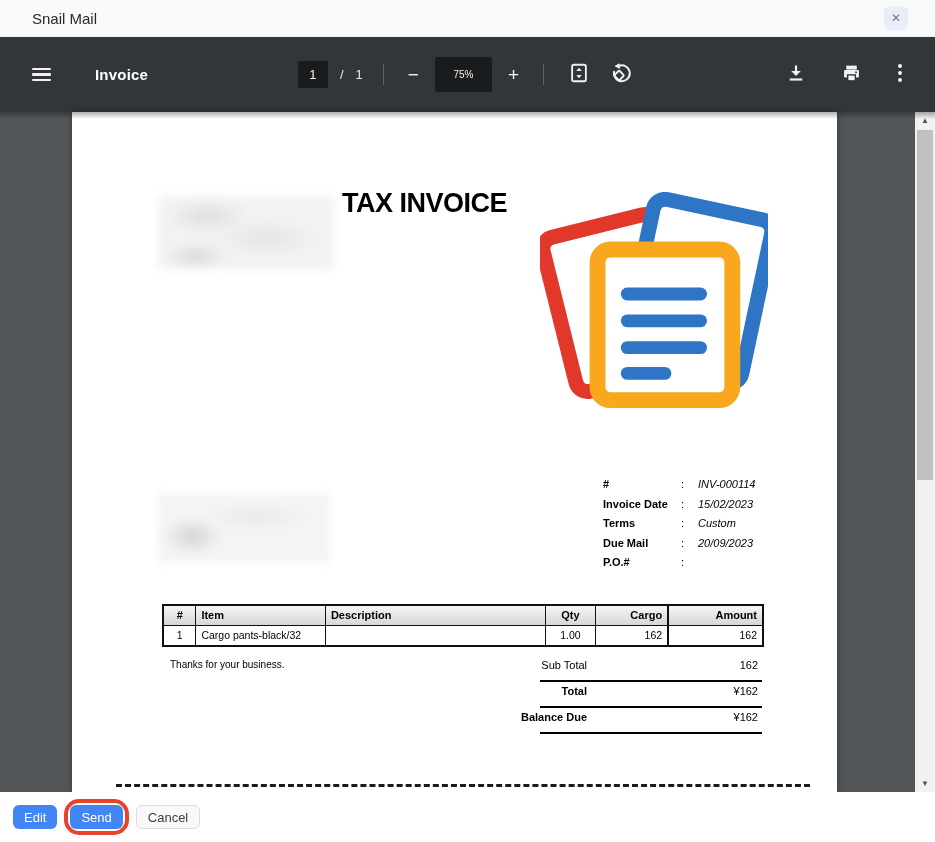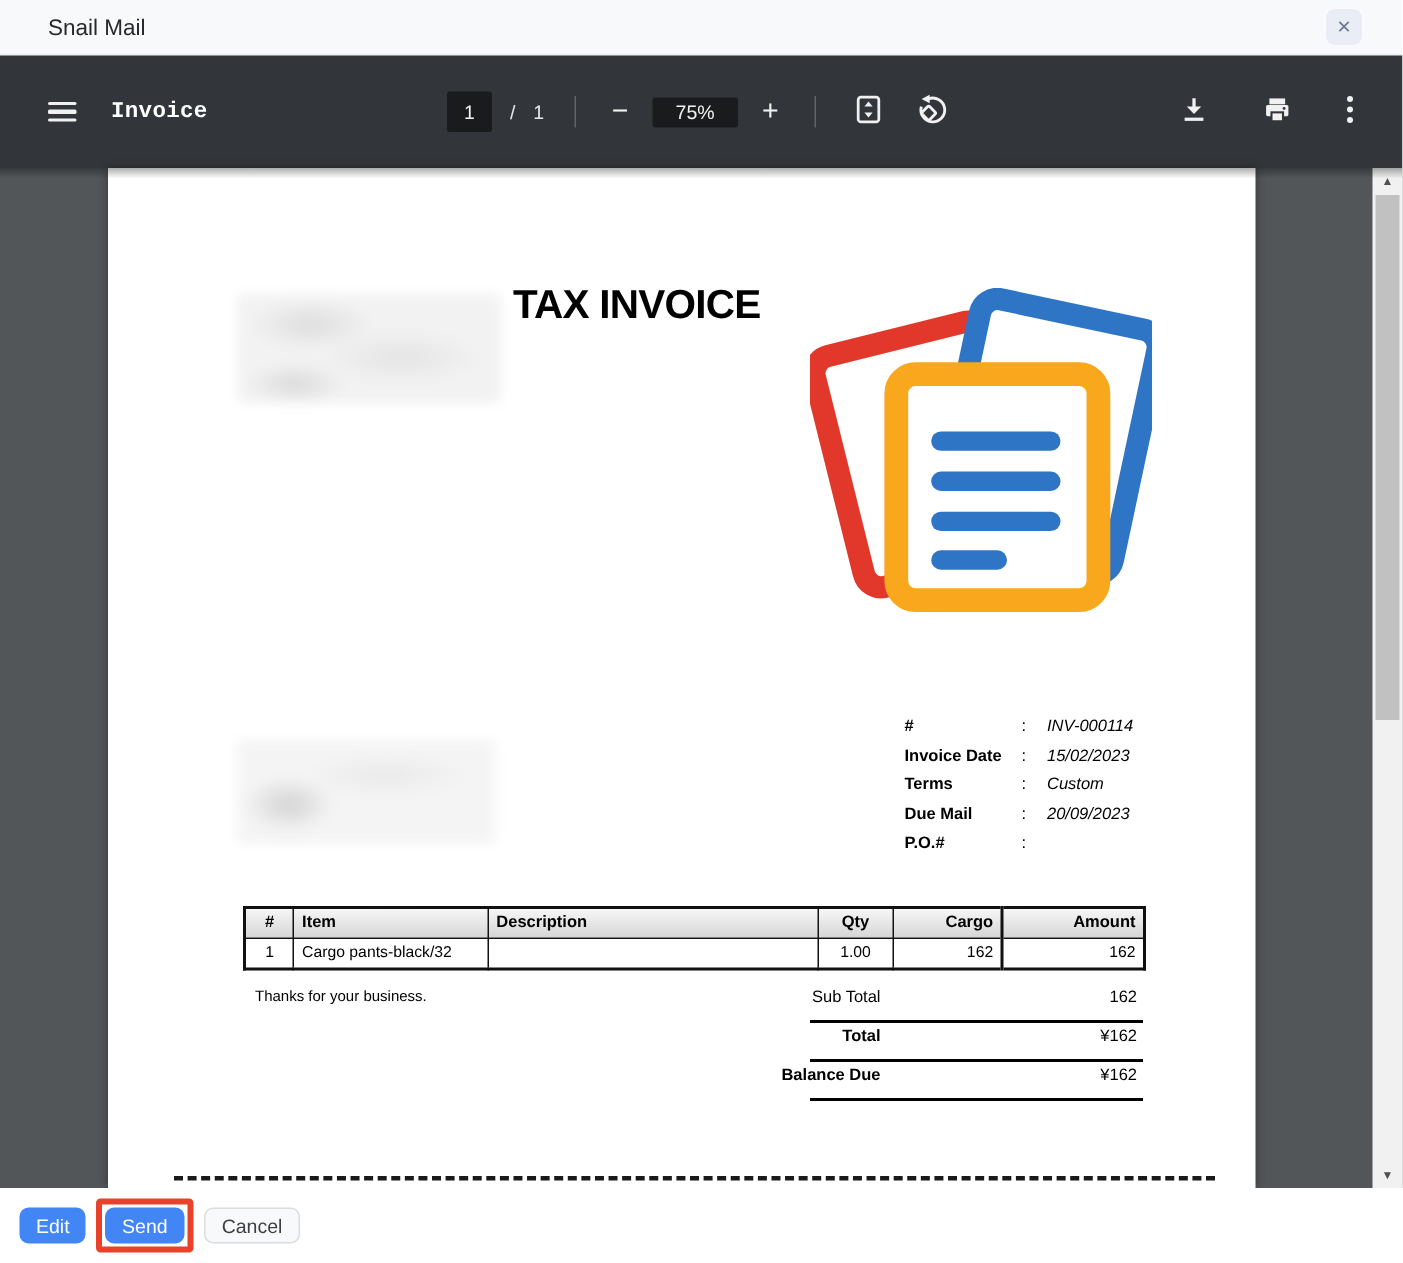--- a/index.html
+++ b/index.html
@@ -10,33 +10,33 @@
   .dlg-header { position:absolute; top:0; left:0; width:935px; height:37px;
     background:#f8f9fa; border-bottom:1px solid #eceef0; display:flex; align-items:center; }
   .dlg-title { margin-left:32px; font-size:15px; color:#27292c; }
   .dlg-close { position:absolute; right:27px; top:6px; width:24px; height:24px;
     background:#e9edf6; border:none; border-radius:6px; color:#6e7890; font-size:12px;
     display:flex; align-items:center; justify-content:center; cursor:pointer; }
 
   
   .toolbar { position:absolute; top:37px; left:0; width:935px; height:75px;
     background:#32363b; color:#f1f1f1; }
-  .tb-left { position:absolute; left:28px; top:0; height:75px; display:flex; align-items:center; gap:19px;font-family:Liberation Mono, monospace; }
+  .tb-left { position:absolute; left:28px; top:0; height:75px; display:flex; align-items:center; gap:40px; }
   .hb-icon { display:block; width:19px; }
   .hb-icon i { display:block; height:2.4px; background:#f1f1f1; margin:3.4px 0; border-radius:1px; }
   .tb-title { font-size:15px; font-weight:bold; color:#fff; letter-spacing:.2px; }
   .tb-center { position:absolute; left:0; top:0; width:935px; height:75px;
     display:flex; align-items:center; justify-content:center; gap:12px; }
   .tb-right { position:absolute; right:28px; top:0; height:75px; display:flex; align-items:center; gap:27px; }
   .tb-btn { background:none; border:none; color:#f1f1f1; cursor:pointer; font-size:13px;
     display:flex; align-items:center; justify-content:center; padding:4px; }
   .page-box { display:inline-flex; align-items:center; justify-content:center;
     width:30px; height:27px; background:#191b1c; border-radius:2px; font-size:13px; cursor:text; }
   .zoom-box { display:inline-flex; align-items:center; justify-content:center;
-    width:57px; height:20px; background:#191b1c; border-radius:2px; font-size:13px; cursor:text; }
+    width:57px; height:35px; background:#191b1c; border-radius:2px; font-size:10px; cursor:text; }
   .page-sep, .page-total { font-size:13px; color:#e8e8e8; }
   .tb-divider { width:1px; height:21px; background:#5f6368; margin:0 8px; }
   .glyph-btn { font-size:19px; line-height:1; }
 
   
   .viewer { position:absolute; top:112px; left:0; width:935px; height:680px; background:#525659; }
   .viewer::before { content:""; position:absolute; left:0; top:0; width:935px; height:7px;
     background:linear-gradient(rgba(0,0,0,.32), rgba(0,0,0,0)); z-index:5; pointer-events:none; }
   .page { position:absolute; left:72px; top:0; width:765px; height:680px; background:#fff;
     box-shadow:0 0 6px rgba(0,0,0,.35); }
@@ -101,21 +101,21 @@
     align-items:center; justify-content:center; font-size:8px; color:#505050; cursor:pointer; }
   .sb-up { top:0; } .sb-down { bottom:0; }
   .sb-thumb { position:absolute; left:2px; top:18px; width:16px; height:350px; background:#c1c1c1; cursor:grab; }
 
   
   .footer { position:absolute; left:0; top:792px; width:935px; height:50px; background:#fff;
     display:flex; align-items:center; padding-left:13px; }
   .btn { border:none; border-radius:6px; font-size:13px; cursor:pointer;
     font-family:"Liberation Sans", sans-serif; }
   .btn-blue { background:#4285f4; color:#fff; padding:4px 11px; height:24px; }
-  .send-highlight { border:4px solid #e8432a; border-radius:3px; padding:2px; margin-left:7px;
+  .send-highlight { border:4px solid #e8432a; border-radius:15px; padding:2px; margin-left:7px;
     display:flex; align-items:center; }
   .btn-cancel { background:#f8f9fa; color:#3c4043; border:1px solid #dadce0;
     padding:4px 11px; height:24px; margin-left:7px; }
 </style>
 </head>
 <body>
 
 <div class="app">
 
   <header class="dlg-header">

